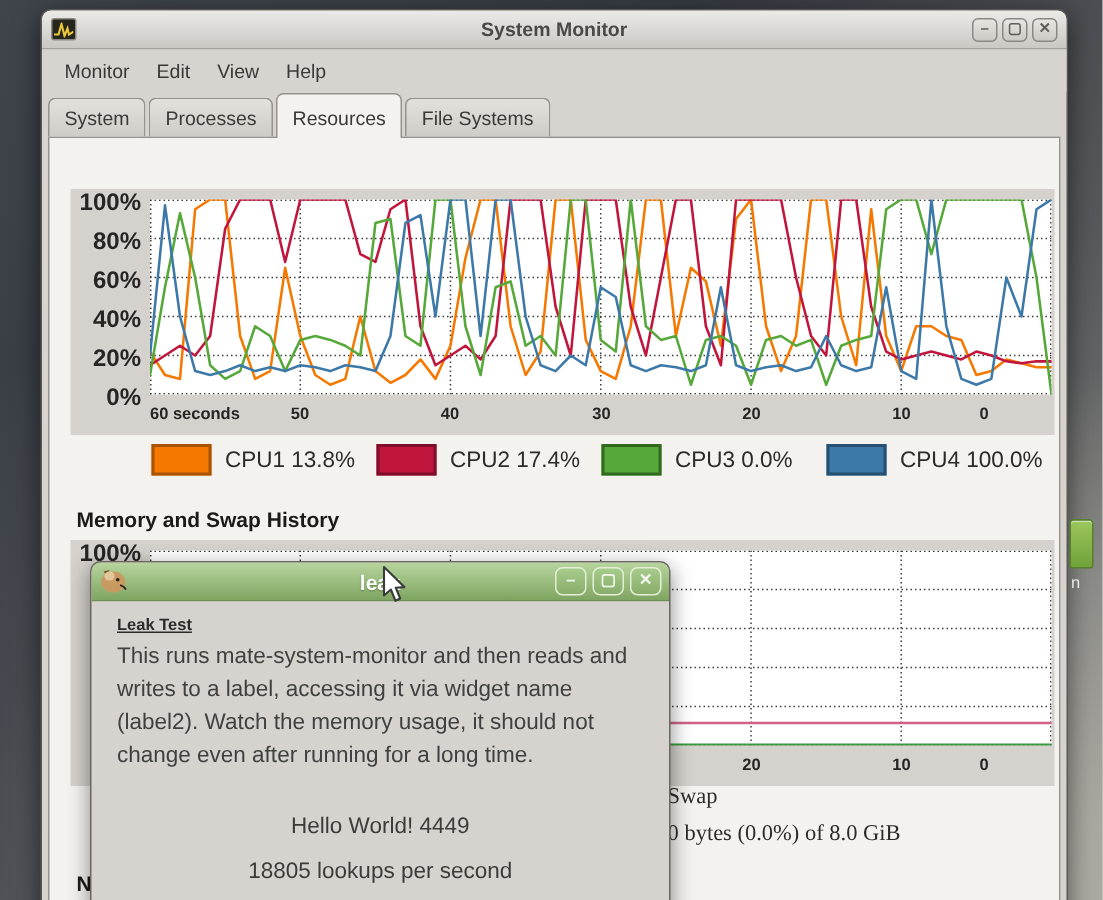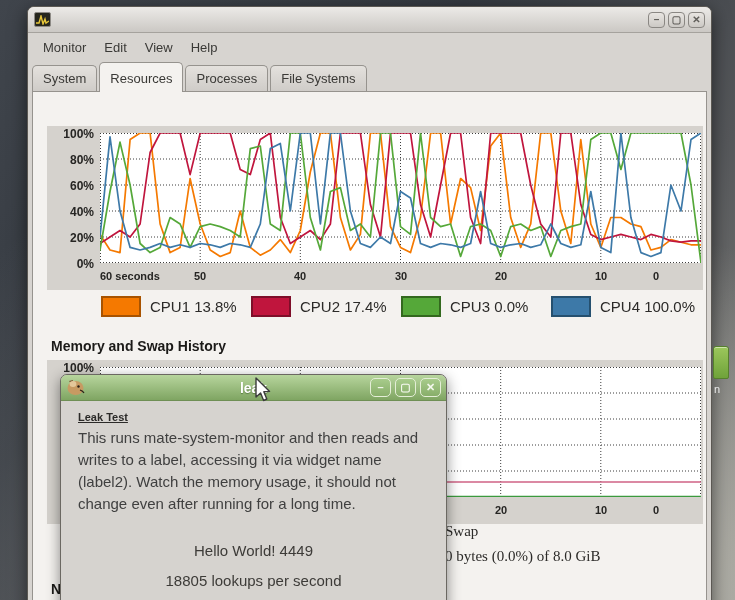--- a/index.html
+++ b/index.html
@@ -57,21 +57,21 @@
   .content {
     position:relative; margin:0 4px; height:740px;
     background:#f4f2ef; border:1px solid #96938e;
   }
   .section-header { position:absolute; font-weight:bold; font-size:14px; color:#1b1a18; }
 
   
   .chart-frame { position:absolute; width:656px; height:164px; background:#d5d2cd; }
   .plot { position:absolute; left:53px; top:7px; width:601px; height:130px; background:#ffffff; }
   .ylab { position:absolute; left:0; width:47px; text-align:right;
-    font-size:12px; font-weight:bold; color:#262523; }
+    font-size:16px; font-weight:bold; color:#262523; }
   .xlab { position:absolute; top:144px; width:90px; text-align:center;
     font-size:11px; font-weight:bold; color:#262523; }
   .xlab.first { text-align:left; }
 
   .legend { position:absolute; display:flex; }
   .legend-item { width:150px; display:flex; align-items:center; }
   .swatch { width:40px; height:21px; border:2px solid #555; }
   .legend-label { margin-left:9px; font-size:15px; color:#2c2b29; }
 
   .swap-legend { position:absolute; font-size:15px; color:#2c2b29; line-height:1; }
@@ -115,38 +115,39 @@
 <body>
 
 <div class="window">
 
   <div class="titlebar">
     <div class="app-icon">
       <svg width="13" height="10" viewBox="0 0 13 10">
         <polyline points="0,8 3,8 5,1 7,9 9,4 10,8 13,6" fill="none" stroke="#e8c73a" stroke-width="1.4"></polyline>
       </svg>
     </div>
+    <div class="title">System Monitor</div>
     <div class="winbtns">
       <div class="wbtn">–</div>
       <div class="wbtn">▢</div>
       <div class="wbtn">✕</div>
     </div>
   </div>
 
   <div class="menubar">
     <span class="menu-item">Monitor</span>
     <span class="menu-item">Edit</span>
     <span class="menu-item">View</span>
     <span class="menu-item">Help</span>
   </div>
 
   <div class="tabstrip">
     <div class="tab">System</div>
+    <div class="tab">Processes</div>
     <div class="tab active">Resources</div>
-    <div class="tab">Processes</div>
     <div class="tab">File Systems</div>
   </div>
 
   <div class="content">
 
     <div class="section-header" style="left:18px; top:10px;margin-top:23px;">CPU History</div>
 
     <div class="chart-frame" style="left:14px; top:34px;">
       <span class="ylab" style="top:1px">100%</span>
       <span class="ylab" style="top:27px">80%</span>

